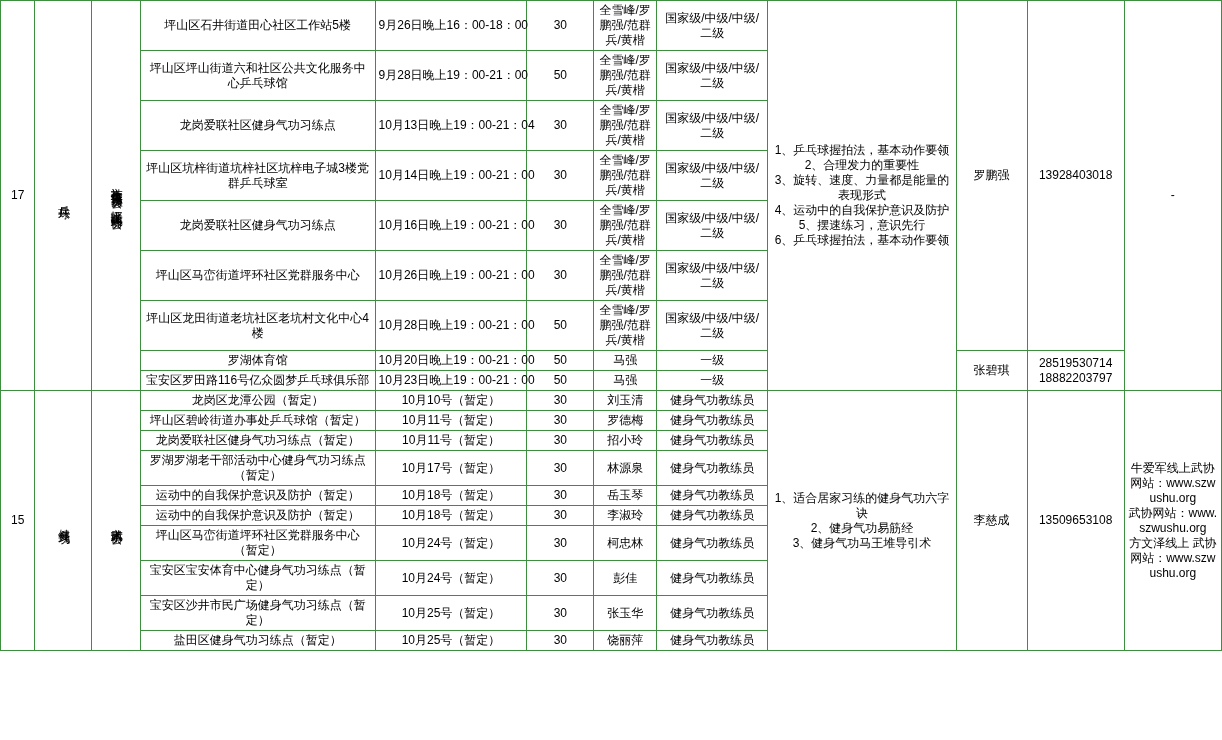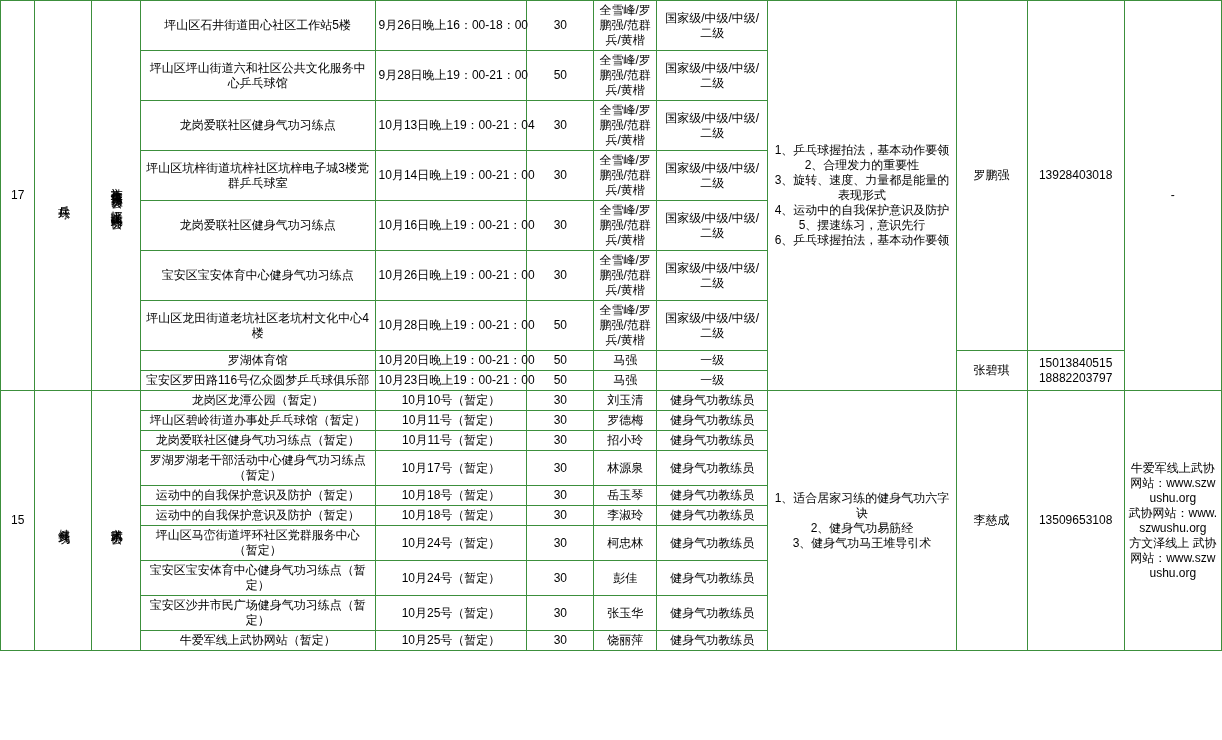--- a/index.html
+++ b/index.html
@@ -141,41 +141,41 @@
         <td class="small">国家级/中级/中级/二级</td>
       </tr>
       <tr>
         <td class="tight">龙岗爱联社区健身气功习练点</td>
         <td class="nowrapnum">10月16日晚上19：00-21：00</td>
         <td>30</td>
         <td class="small">全雪峰/罗鹏强/范群兵/黄楷</td>
         <td class="small">国家级/中级/中级/二级</td>
       </tr>
       <tr>
-        <td class="tight">宝安区宝安体育中心健身气功习练点</td>
+        <td class="tight">坪山区马峦街道坪环社区党群服务中心</td>
         <td class="nowrapnum">10月26日晚上19：00-21：00</td>
         <td>30</td>
         <td class="small">全雪峰/罗鹏强/范群兵/黄楷</td>
         <td class="small">国家级/中级/中级/二级</td>
       </tr>
       <tr>
         <td class="tight">坪山区龙田街道老坑社区老坑村文化中心4楼</td>
         <td class="nowrapnum">10月28日晚上19：00-21：00</td>
         <td>50</td>
         <td class="small">全雪峰/罗鹏强/范群兵/黄楷</td>
         <td class="small">国家级/中级/中级/二级</td>
       </tr>
       <tr>
         <td class="tight">罗湖体育馆</td>
         <td class="nowrapnum">10月20日晚上19：00-21：00</td>
         <td>50</td>
         <td class="small">马强</td>
         <td class="small">一级</td>
         <td rowspan="2">张碧琪</td>
-        <td rowspan="2" class="phone-cell">15013840515
+        <td rowspan="2" class="phone-cell">28519530714
 18882203797</td>
       </tr>
       <tr>
         <td class="tight">宝安区罗田路116号亿众圆梦乒乓球俱乐部</td>
         <td class="nowrapnum">10月23日晚上19：00-21：00</td>
         <td>50</td>
         <td class="small">马强</td>
         <td class="small">一级</td>
       </tr>
 
@@ -247,21 +247,21 @@
         <td class="small">健身气功教练员</td>
       </tr>
       <tr>
         <td class="tight">宝安区沙井市民广场健身气功习练点（暂定）</td>
         <td class="nowrapnum">10月25号（暂定）</td>
         <td>30</td>
         <td>张玉华</td>
         <td class="small">健身气功教练员</td>
       </tr>
       <tr>
-        <td class="tight">牛爱军线上武协网站（暂定）</td>
+        <td class="tight">盐田区健身气功习练点（暂定）</td>
         <td class="nowrapnum">10月25号（暂定）</td>
         <td>30</td>
         <td>饶丽萍</td>
         <td class="small">健身气功教练员</td>
       </tr>
     </tbody>
   </table>
 </div>
 
 </body></html>

